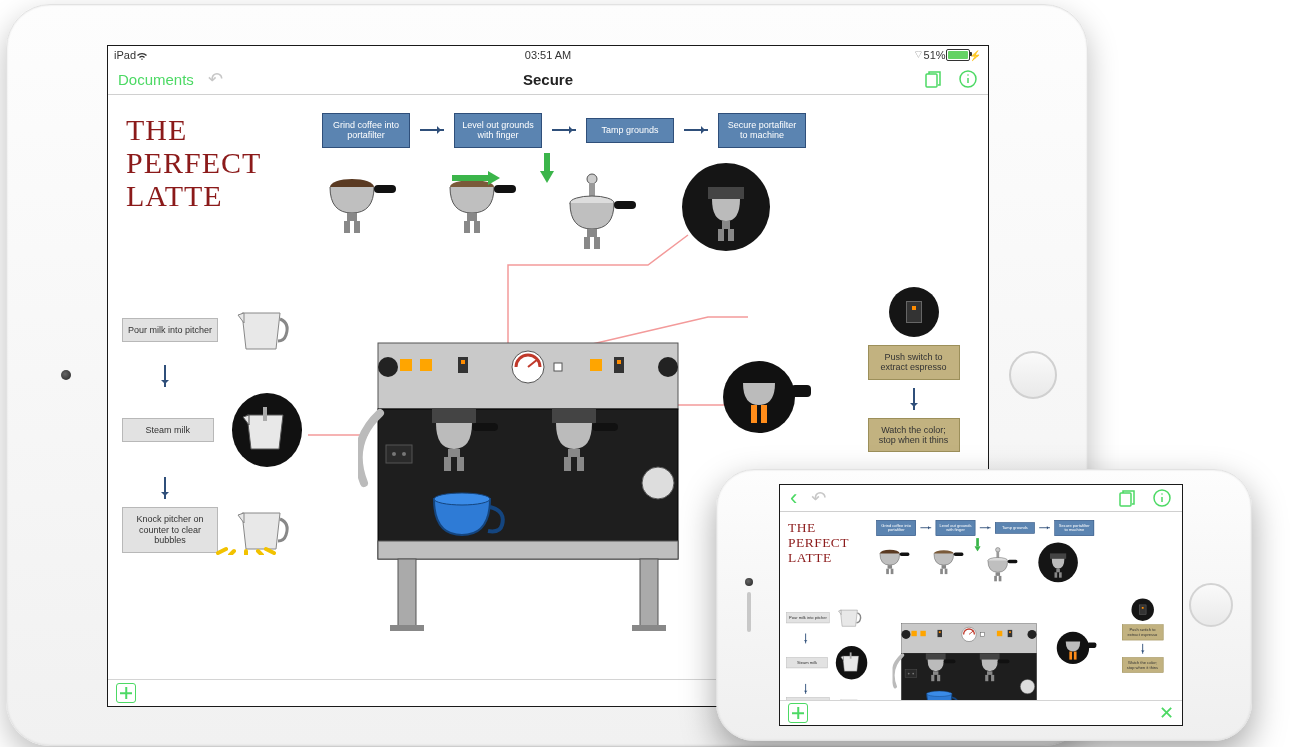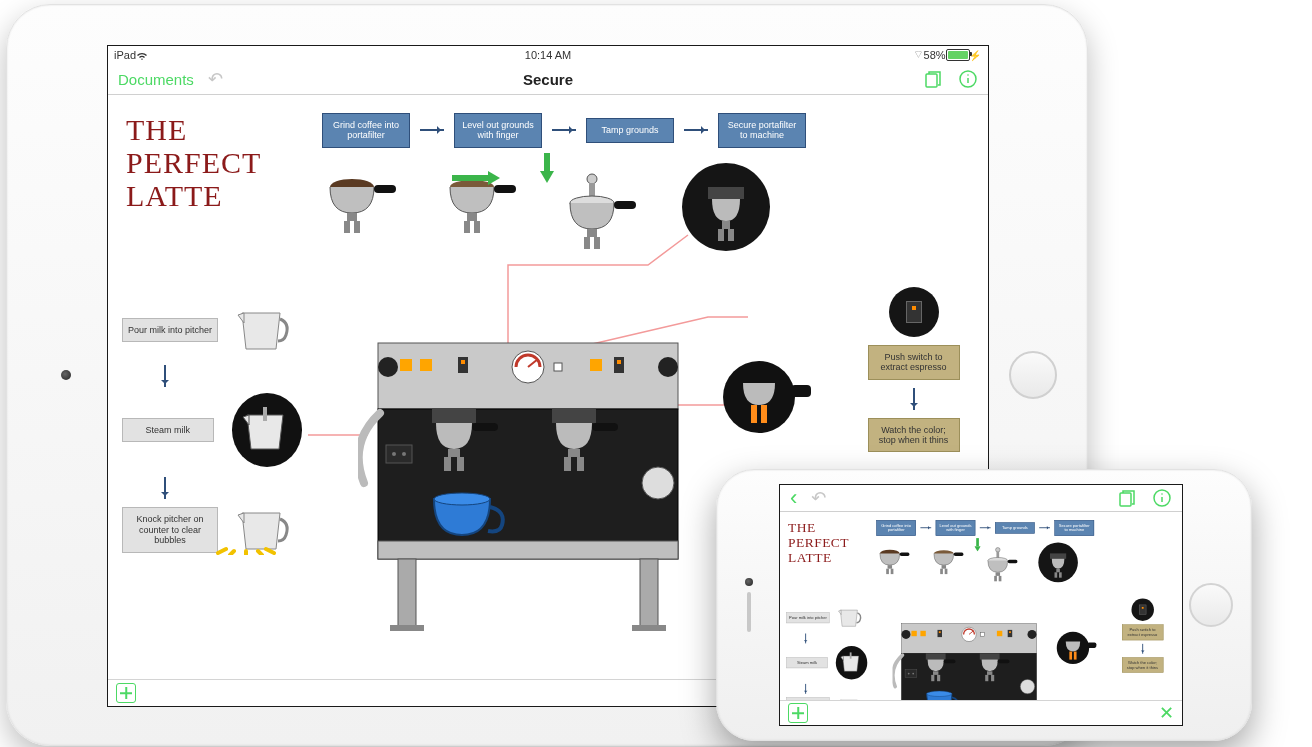--- a/index.html
+++ b/index.html
@@ -447,24 +447,24 @@
 
     <div class="status-bar">
       <div class="status-left">
         <span>iPad</span>
         <span class="wifi-icon">
           <svg viewBox="0 0 12 9" width="12" height="9">
               <path d="M6 8 L7 7 A1.4 1.4 0 0 0 5 7 Z M3 5 A4.2 4.2 0 0 1 9 5 L8 6 A2.8 2.8 0 0 0 4 6 Z M1 3 A7 7 0 0 1 11 3 L10 4 A5.6 5.6 0 0 0 2 4 Z" fill="#333"></path>
             </svg>
         </span>
       </div>
-      <div class="status-center">10:14 AM</div>
+      <div class="status-center">03:51 AM</div>
       <div class="status-right">
         <span style="color:#888;font-size:11px;">⌔</span>
-        <span>58%</span>
+        <span>51%</span>
         <span class="battery">
             <span class="battery-fill"></span>
           </span>
         <span class="charge-icon">⚡</span>
       </div>
     </div>
 
     <div class="toolbar">
       <div class="tb-left">
         <span class="tb-doc">Documents</span>

